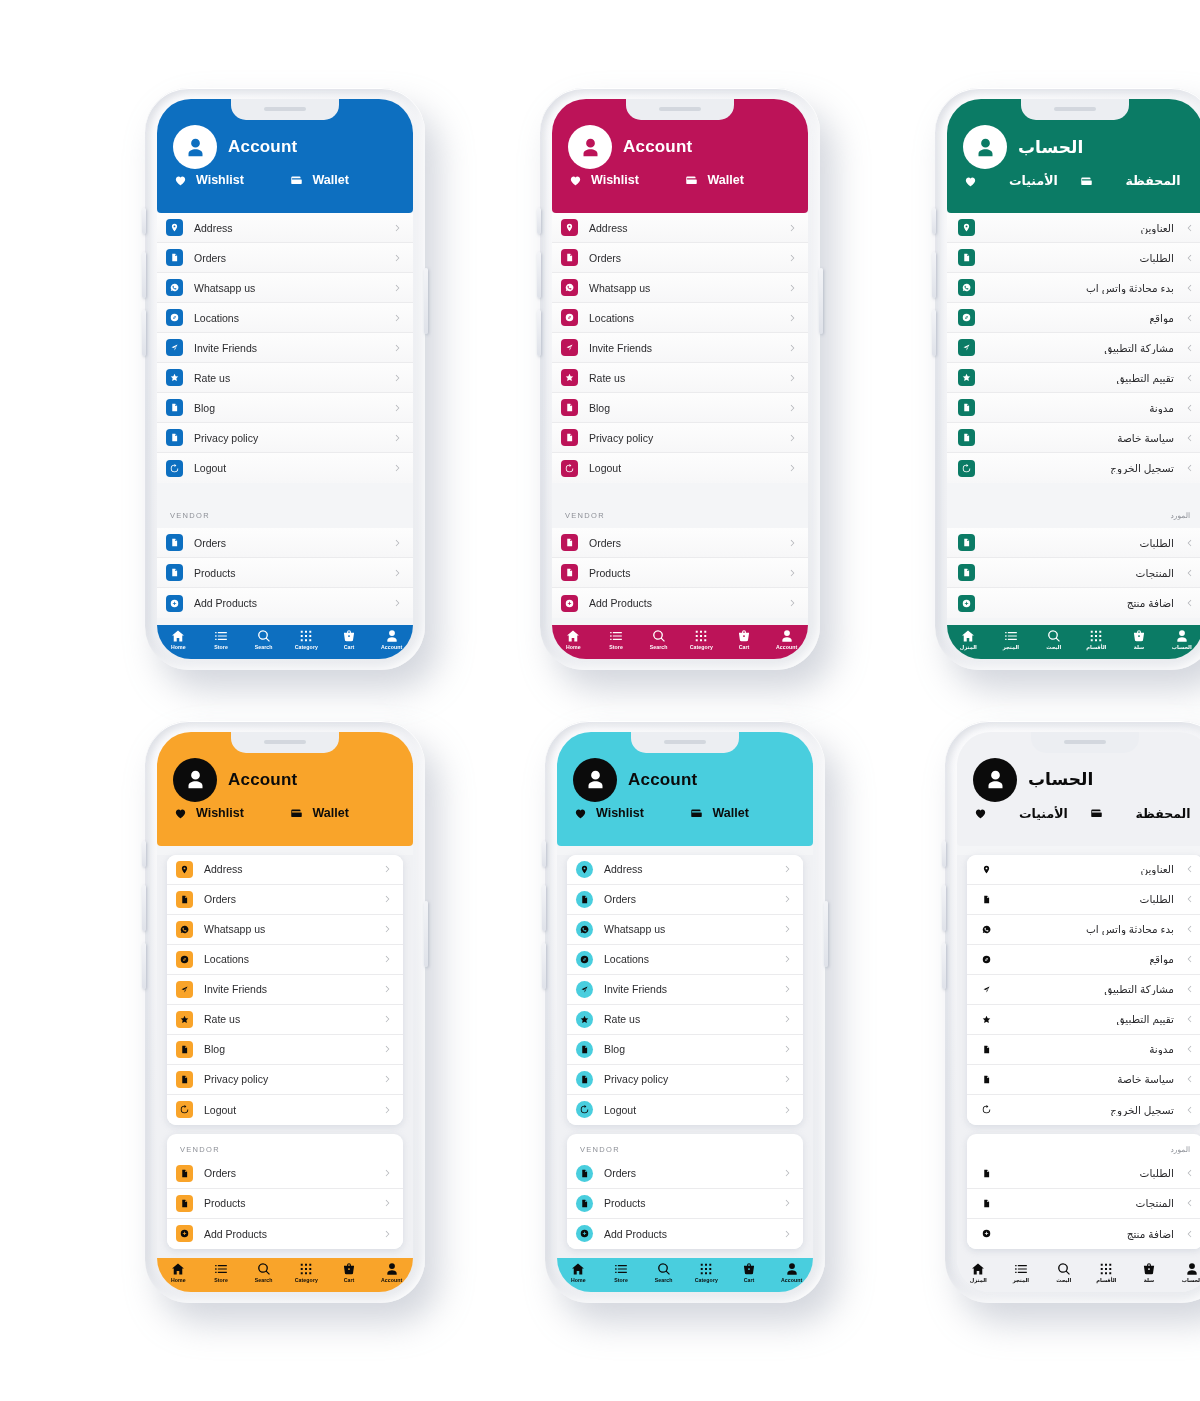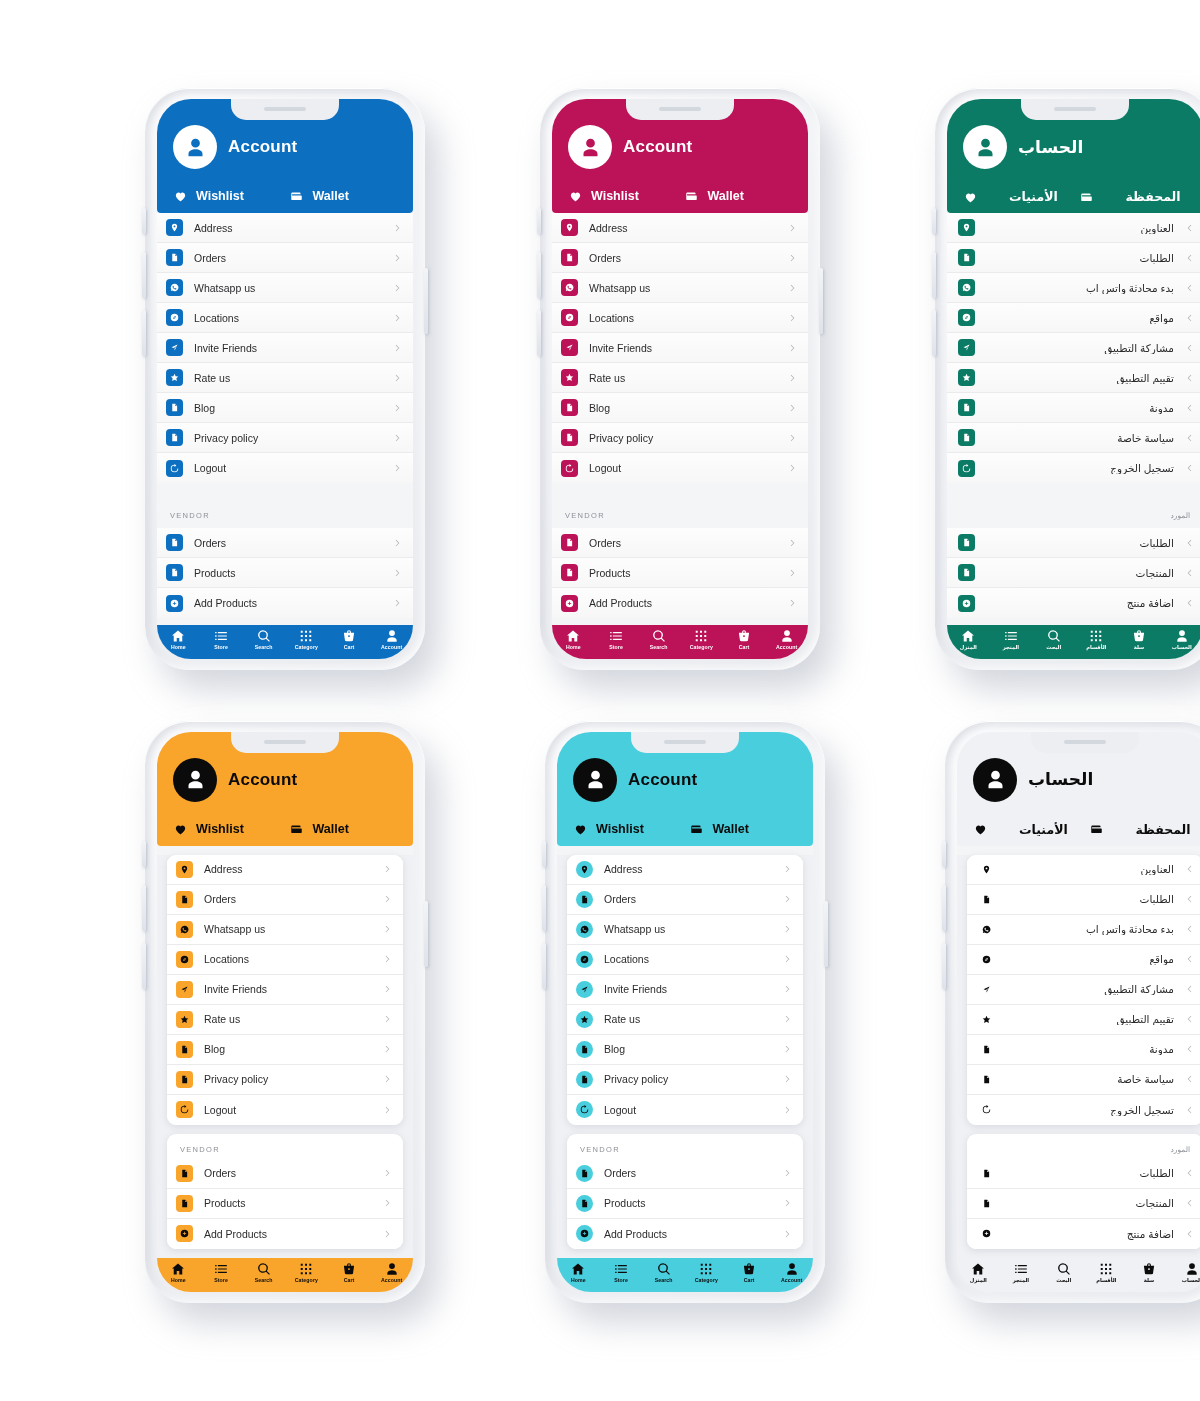--- a/index.html
+++ b/index.html
@@ -85,21 +85,20 @@
   .hdr-top { display: flex; align-items: center; gap: 11px; height: 52px; }
   .avatar {
     width: 44px; height: 44px; border-radius: 50%;
     display: flex; align-items: center; justify-content: center;
     flex: 0 0 auto;
   }
   .avatar svg { width: 21px; height: 21px; }
   .hdr-title { font-size: 17px; font-weight: bold; letter-spacing: .2px; }
   .hdr-actions {
     display: flex; align-items: center;
-    margin-top: 16px;
   }
   .hdr-act { display: flex; align-items: center; gap: 8px; font-size: 12.5px; font-weight: bold; }
   .hdr-act:first-child { width: 52%; }
   .hdr-act svg { width: 15px; height: 14px; flex: 0 0 auto; }
 
   
   .list-wrap { padding: 0; }
   .card { background: #fdfdfd; }
   .row {
     display: flex; align-items: center;

